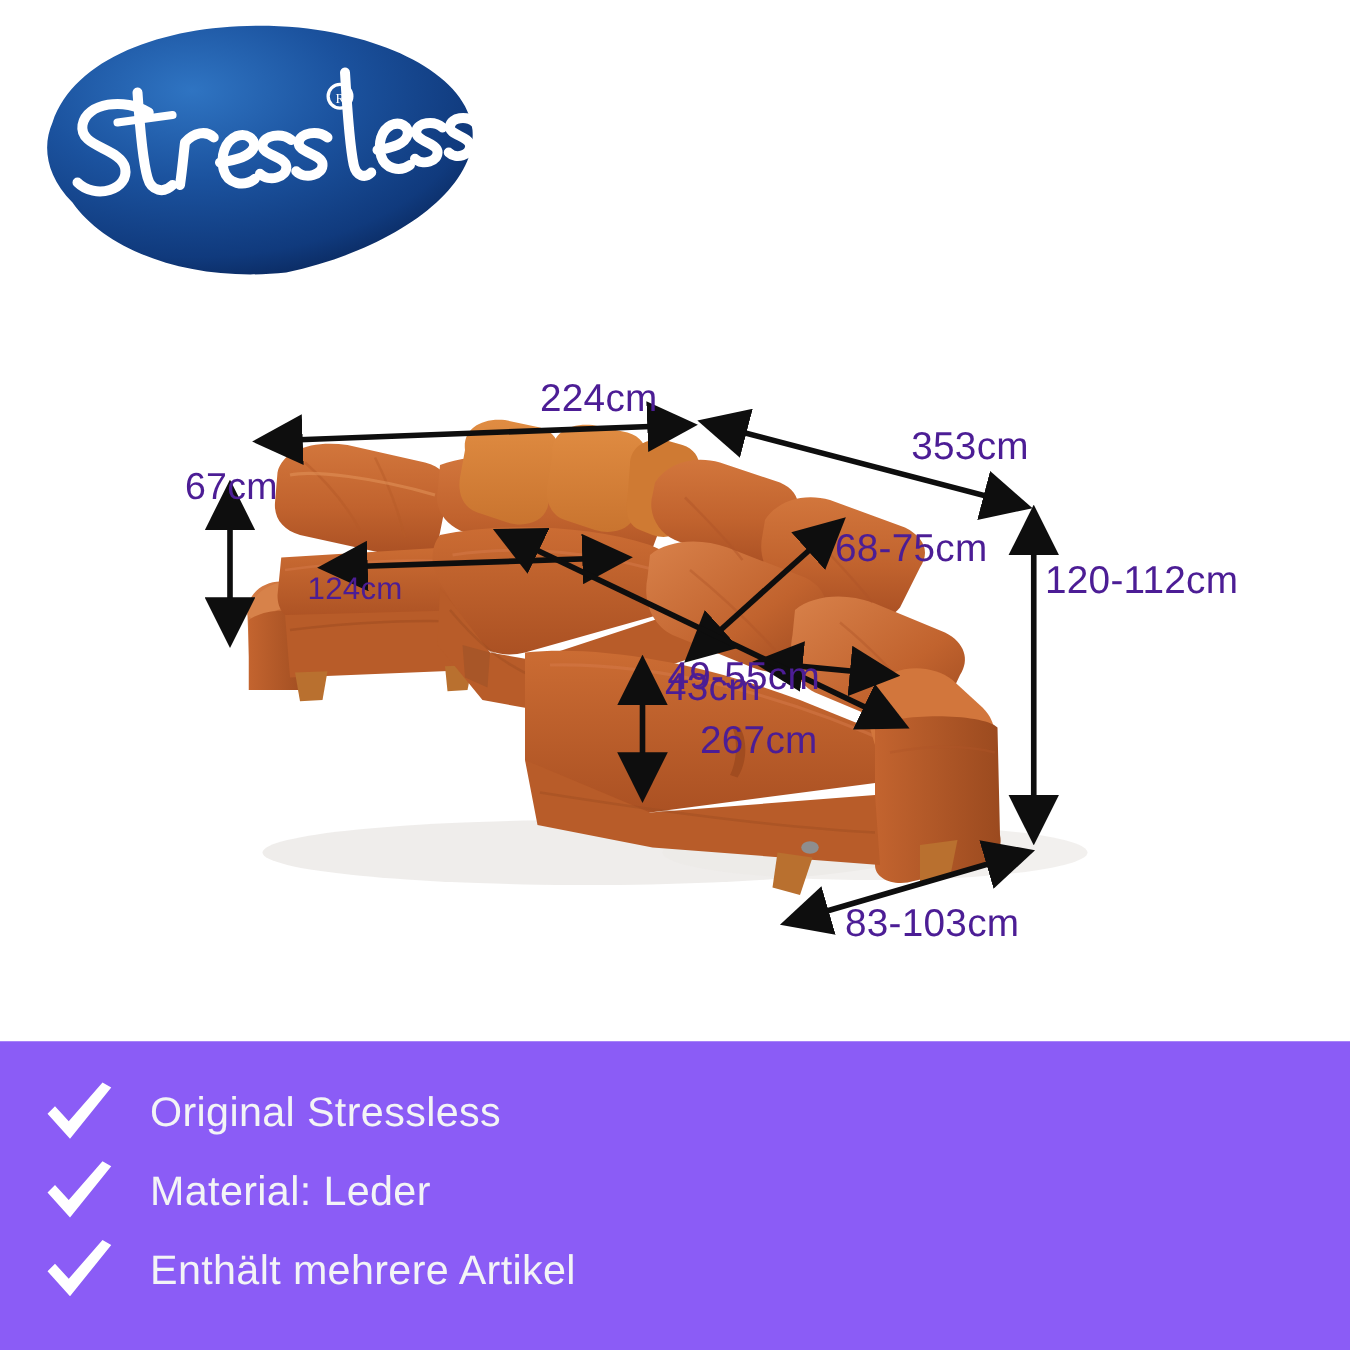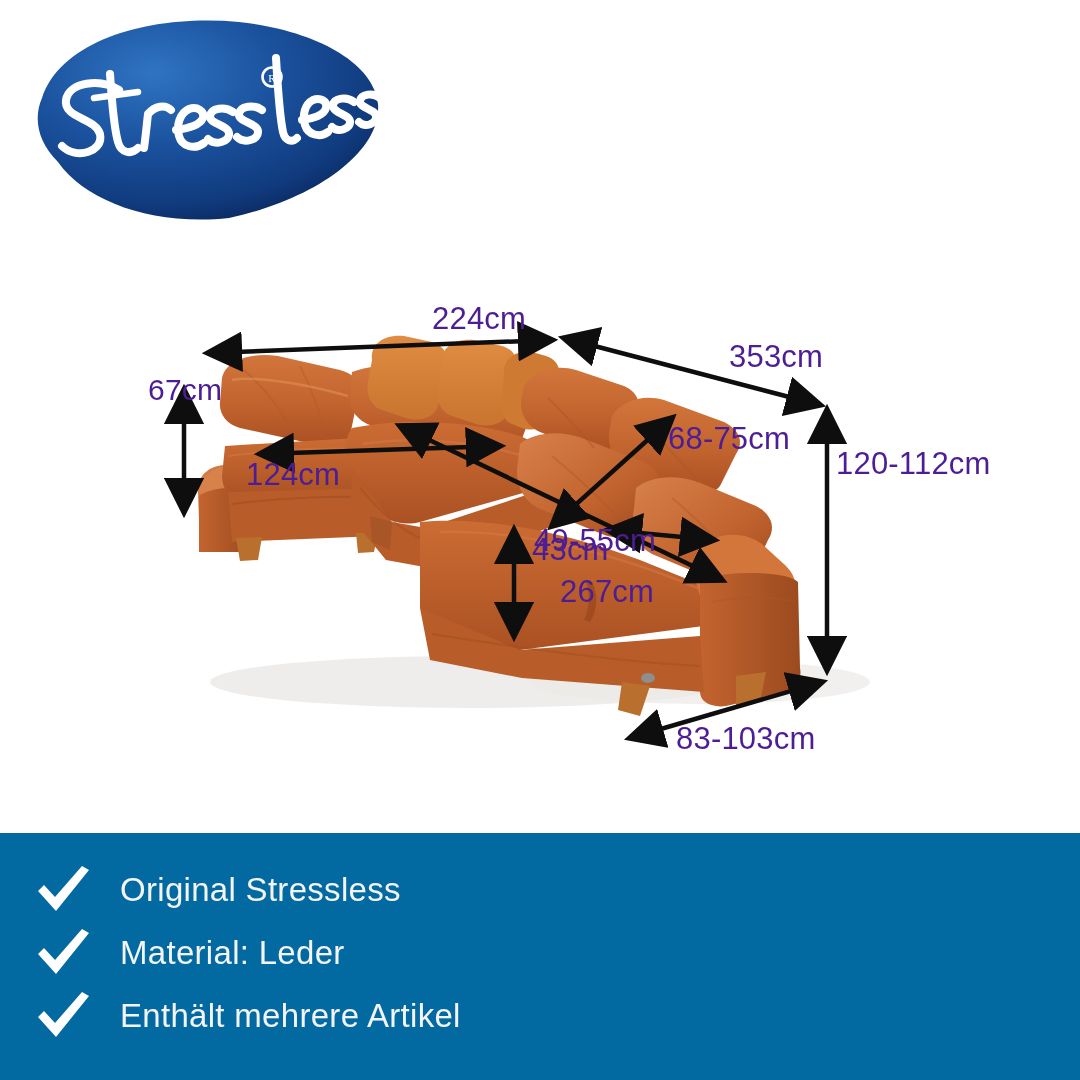--- a/index.html
+++ b/index.html
@@ -28,30 +28,30 @@
     font-weight:300;
     white-space:nowrap;
     letter-spacing:.2px;
     line-height:1;
   }
   .dim-224{left:432px;top:303px;font-size:31px;}
   .dim-353{left:729px;top:341px;font-size:31px;}
   .dim-67 {left:148px;top:375px;font-size:30px;}
   .dim-6875{left:668px;top:423px;font-size:31px;}
   .dim-102{left:836px;top:448px;font-size:31px;}
-  .dim-124{left:246px;top:459px;font-size:31px;}
+  .dim-124{left:246px;top:459px;font-size:25px;}
   .dim-4955{left:534px;top:525px;font-size:31px;}
   .dim-43 {left:506px;top:534px;font-size:31px;}
   .dim-267{left:560px;top:576px;font-size:31px;text-align:right;}
   .dim-83 {left:676px;top:723px;font-size:31px;}
 
   
   .banner{
     position:absolute;left:0;top:833px;width:1080px;height:247px;
-    background:#0369a1;
+    background:#8b5cf6;
   }
   .feature-list{
     position:absolute;left:36px;top:25px;
   }
   .feature-row{
     display:flex;align-items:center;height:63px;
   }
   .check-icon{
     width:56px;height:52px;flex:0 0 56px;display:block;
   }

